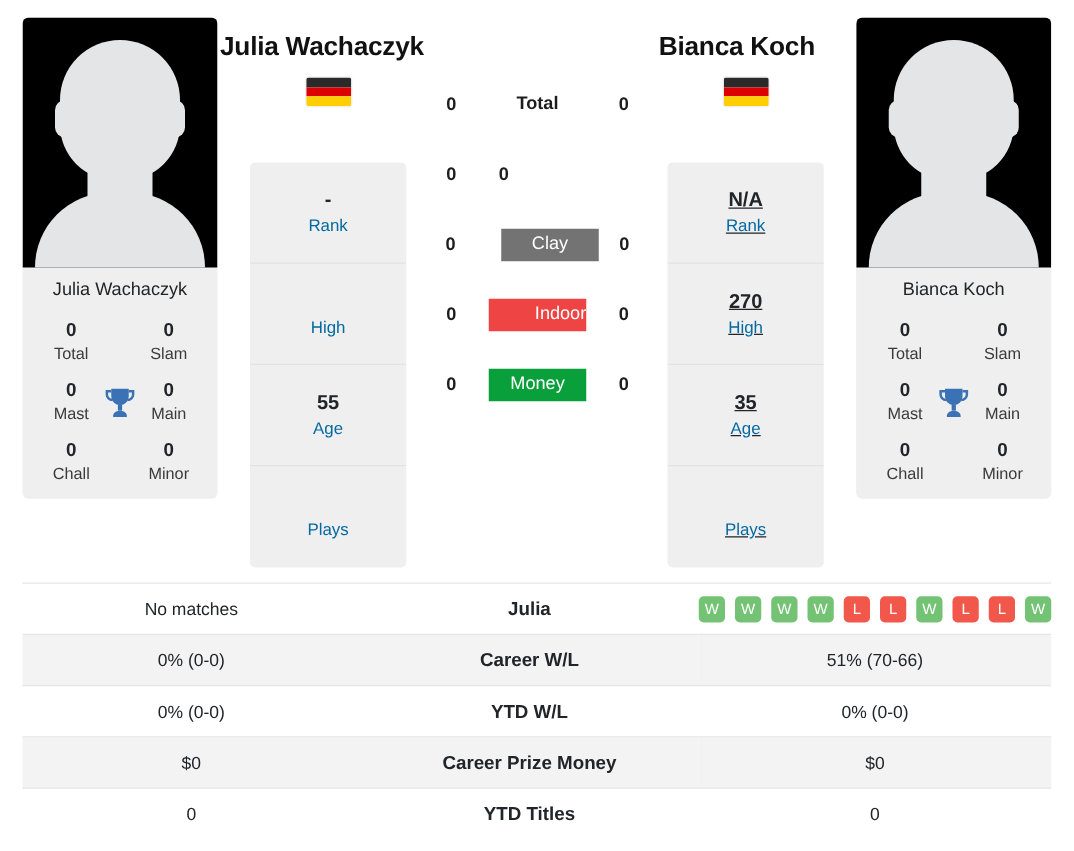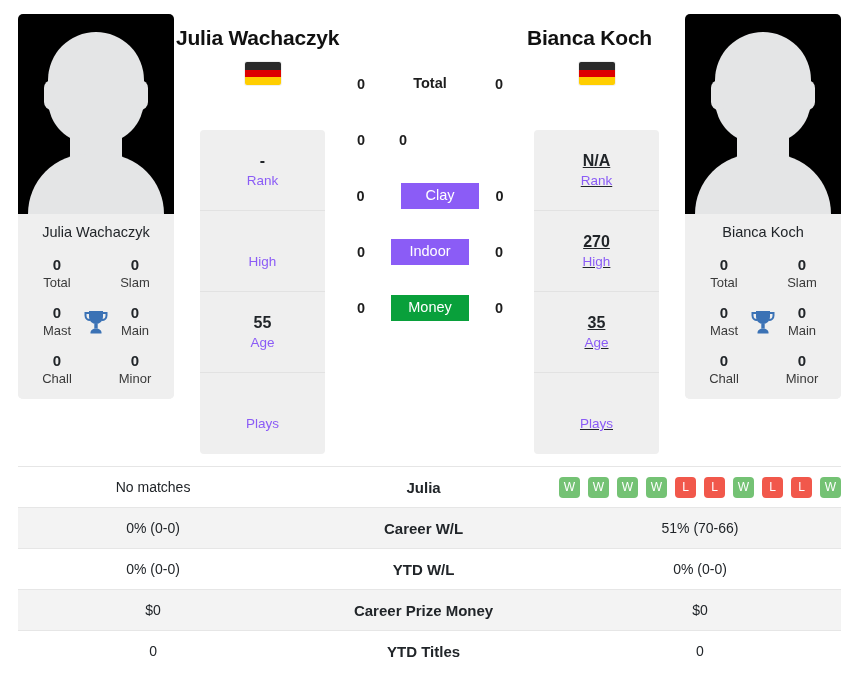--- a/index.html
+++ b/index.html
@@ -146,21 +146,21 @@
   .info-row:last-child { border-bottom: none; }
   .info-row .val {
     font-size: 16px;
     font-weight: bold;
     color: #212529;
     line-height: 20px;
     min-height: 20px;
   }
   .info-row .lbl {
     font-size: 13.5px;
-    color: #8b5cf6;
+    color: #0369a1;
     line-height: 19px;
   }
 
   
   .player-name {
     position: absolute;
     top: 26px;
     font-size: 21px;
     font-weight: bold;
     color: #111111;
@@ -424,28 +424,28 @@
         </div>
         <div class="sc">0</div>
       </div>
       <div class="surface-row">
         <div class="sc">0</div>
         <div class="sc">0</div>
       </div>
       <div class="surface-row">
         <div class="sc">0</div>
         <div class="mid">
-          <span class="badge" id="badge-clay" style="background: #8b5cf6; margin-left: 20px;">Clay</span>
+          <span class="badge" id="badge-clay" style="background: #737373; margin-left: 20px;">Clay</span>
         </div>
         <div class="sc">0</div>
       </div>
       <div class="surface-row">
         <div class="sc">0</div>
         <div class="mid">
-          <span class="badge" id="badge-indoor" style="background: #8b5cf6;">Indoor</span>
+          <span class="badge" id="badge-indoor" style="background: #ef4444; text-align: right;">Indoor</span>
         </div>
         <div class="sc">0</div>
       </div>
       <div class="surface-row">
         <div class="sc">0</div>
         <div class="mid">
           <span class="badge" id="badge-grass" style="background: rgb(9, 160, 59);">Money</span>
         </div>
         <div class="sc">0</div>
       </div>

